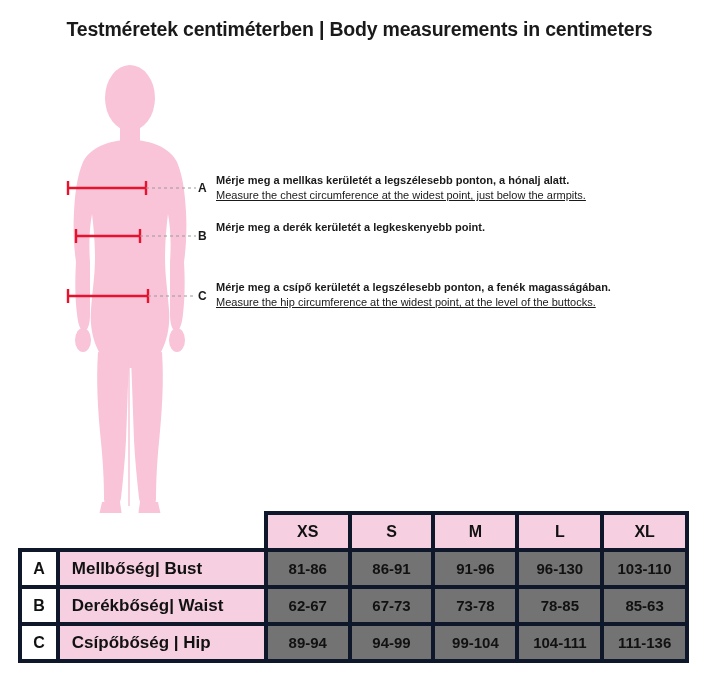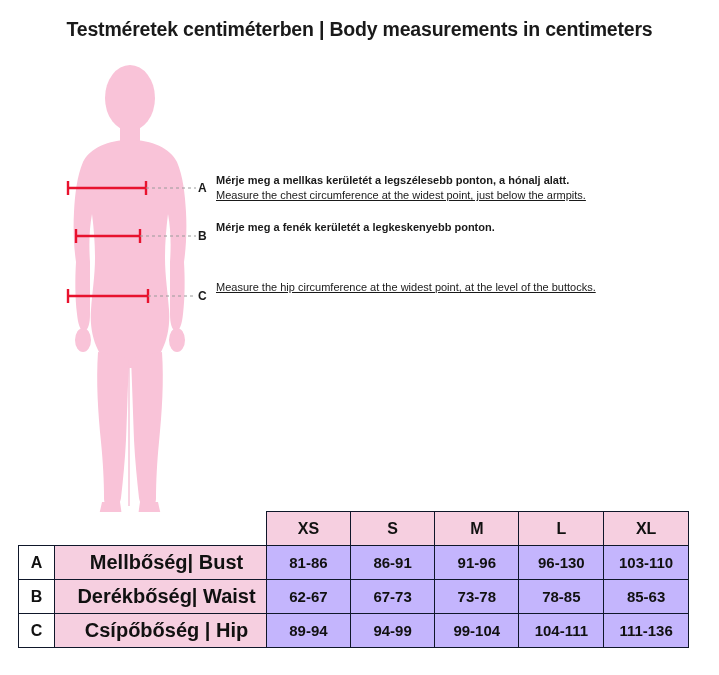--- a/index.html
+++ b/index.html
@@ -62,21 +62,21 @@
   
   #size-table {
     position: absolute;
     left: 18px;
     top: 511px;
     border-collapse: collapse;
     font-size: 15px;
     color: #111;
   }
   #size-table td, #size-table th {
-    border: 1px solid #0f172a;
+    border: 4px solid #0f172a;
     padding: 0;
     height: 33px;
     text-align: center;
     vertical-align: middle;
     font-weight: bold;
   }
   #size-table thead th.corner-a,
   #size-table thead th.corner-b {
     border: none;
     background: #ffffff;
@@ -86,30 +86,30 @@
     width: 88px;
     font-size: 16px;
   }
   #size-table td.letter {
     width: 37px;
     font-size: 16px;
     background: #ffffff;
   }
   #size-table td.rowlabel {
     width: 205px;
-    text-align: center;
+    text-align: left;
     padding-left: 12px;
-    font-size: 20px;
+    font-size: 17px;
     background: #f6cfe0;
     margin-left: 22px;
   }
   #size-table td.val {
     width: 88px;
     font-size: 15px;
-    background: #c4b5fd;
+    background: #737373;
   }
 </style>
 </head>
 <body>
 
 <div id="page">
 
   <div id="title">Testméretek centiméterben | Body measurements in centimeters</div>
 
   <div id="figure">
@@ -193,23 +193,24 @@
 
   <div class="marker-letter" style="left:198px; top:181px;">A</div>
   <div class="marker-letter" style="left:198px; top:229px;">B</div>
   <div class="marker-letter" style="left:198px; top:289px;">C</div>
 
   <div class="callout" style="left:216px; top:173px;">
     <div class="hu">Mérje meg a mellkas kerületét a legszélesebb ponton, a hónalj alatt.</div>
     <div class="en">Measure the chest circumference at the widest point, just below the armpits.</div>
   </div>
   <div class="callout" style="left:216px; top:220px;">
-    <div class="hu">Mérje meg a fenék kerületét a legkeskenyebb ponton.</div>
+    <div class="hu">Mérje meg a derék kerületét a legkeskenyebb point.</div>
   </div>
   <div class="callout" style="left:216px; top:280px;">
+    <div class="hu">Mérje meg a csípő kerületét a legszélesebb ponton, a fenék magasságában.</div>
     <div class="en">Measure the hip circumference at the widest point, at the level of the buttocks.</div>
   </div>
 
   <table id="size-table">
     <thead>
       <tr>
         <th class="corner-a"></th>
         <th class="corner-b"></th>
         <th class="sizehdr">XS</th>
         <th class="sizehdr">S</th>

